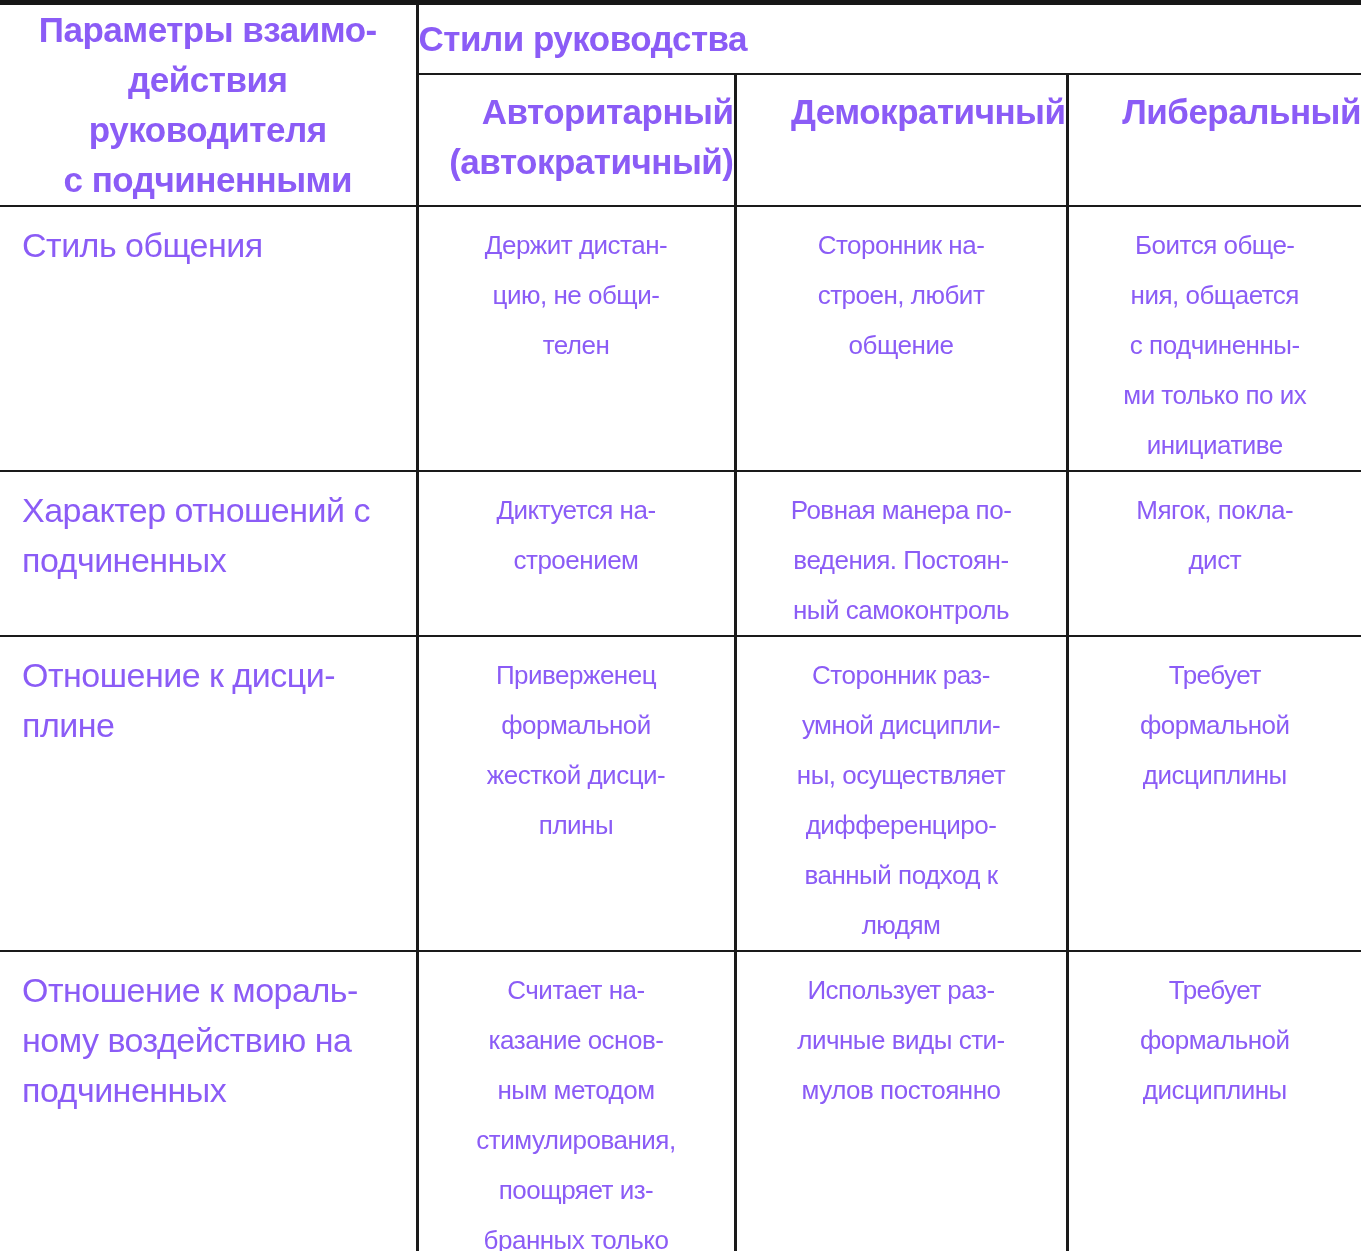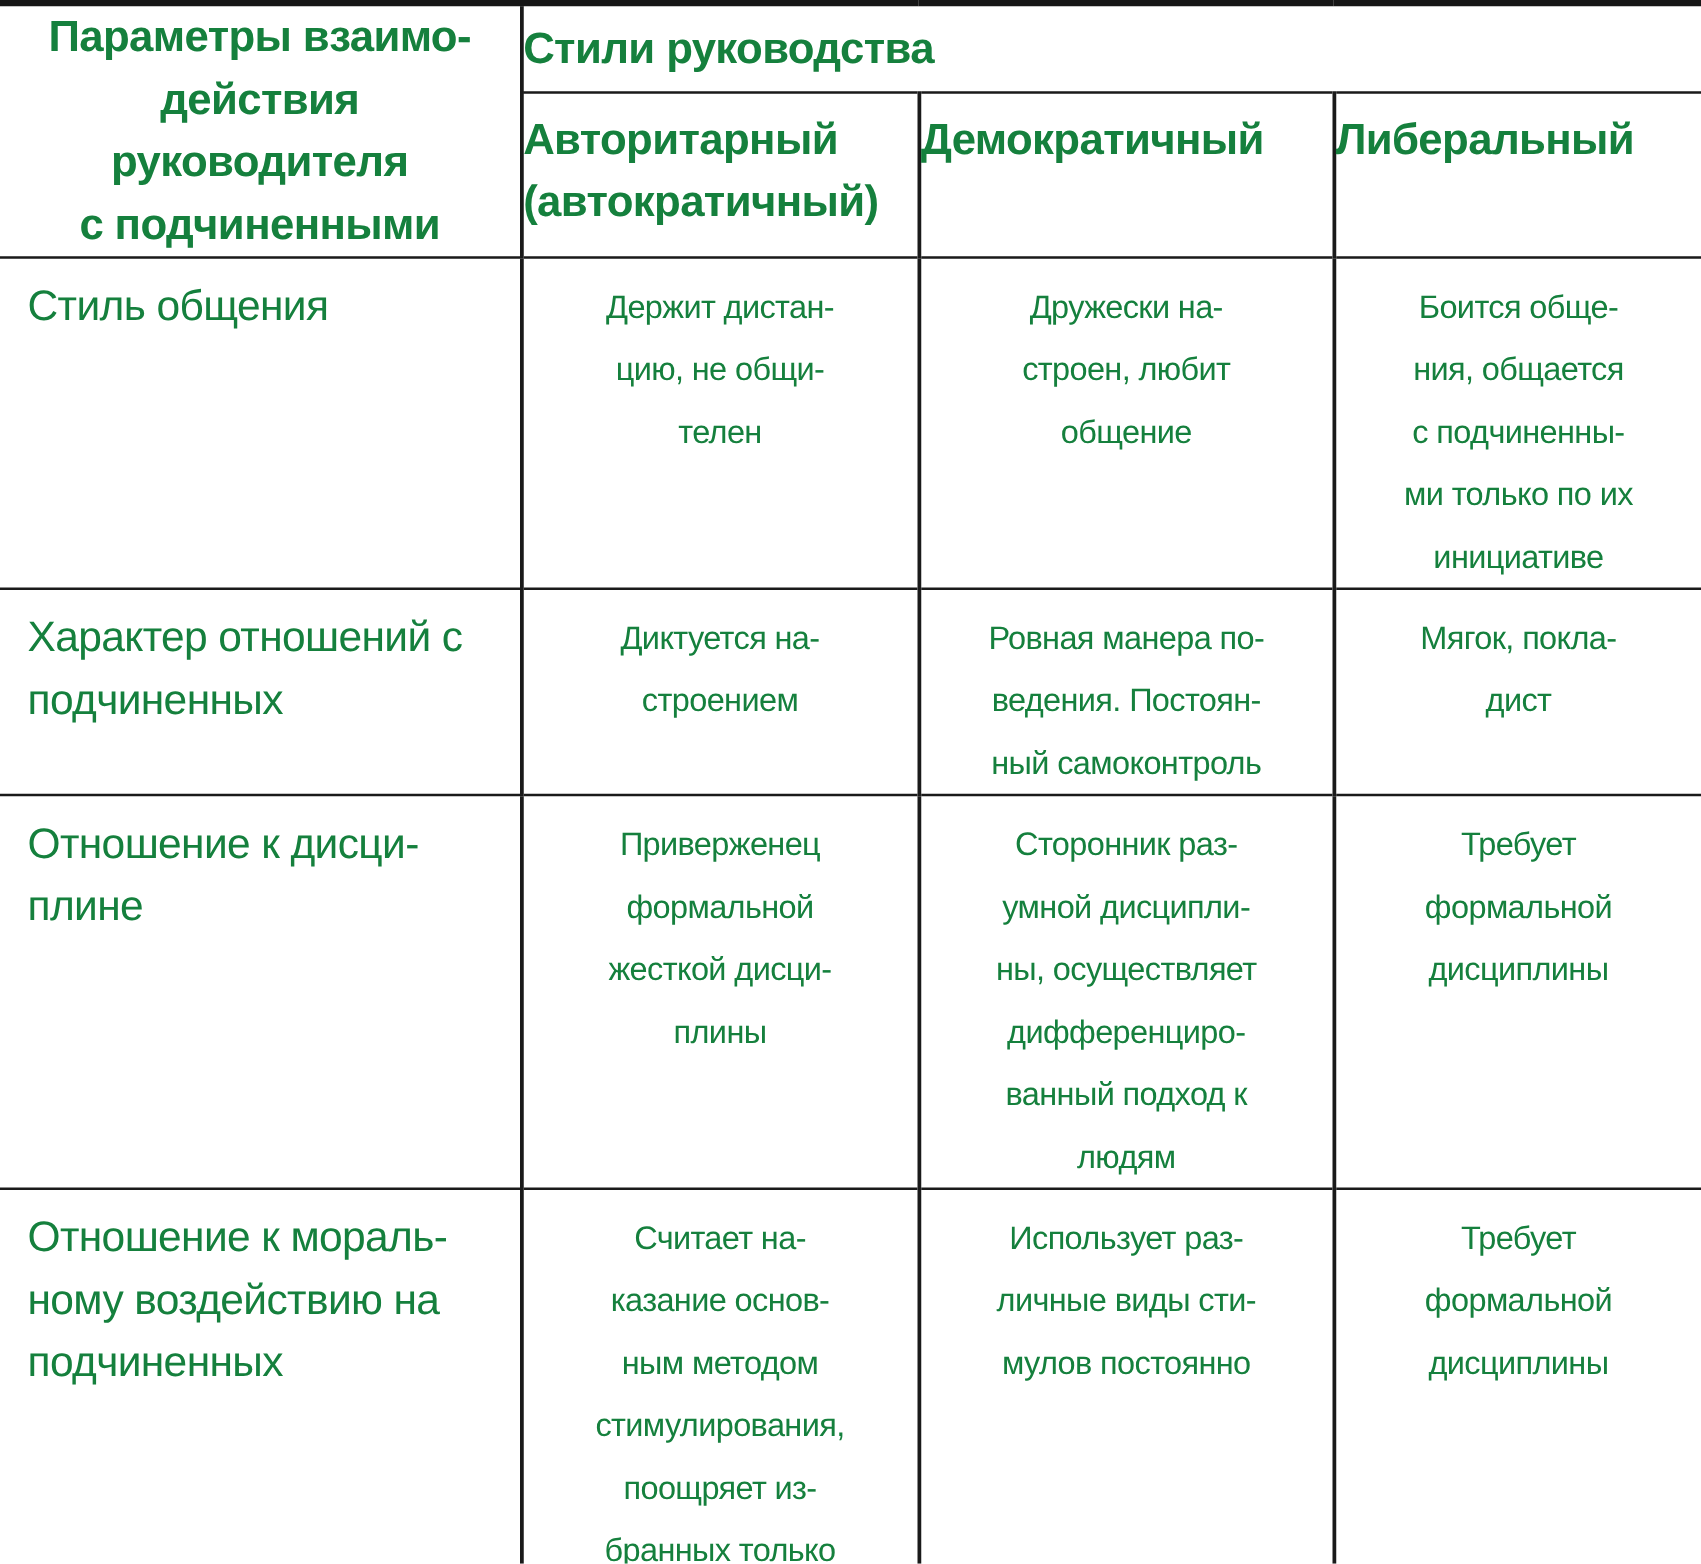--- a/index.html
+++ b/index.html
@@ -4,21 +4,21 @@
 <style>
   html, body {
     margin: 0;
     padding: 0;
     background: #ffffff;
   }
   .page {
     width: 1361px;
     height: 1251px;
     background: #ffffff;
-    color: #15803d;
+    color: #8b5cf6;
     font-family: "Liberation Sans", "DejaVu Sans", sans-serif;
     overflow: hidden;
   }
   table.styles-table {
     width: 1361px;
     height: 1245px;
     border-collapse: collapse;
     table-layout: fixed;
     border-top: 5px solid #161616;
     border-bottom: 5px solid #2e2e2e;
@@ -59,21 +59,21 @@
     font-size: 35px;
     font-weight: bold;
     text-align: left;
     vertical-align: middle;
     line-height: 40px;
   }
   th.style-h {
     font-size: 35px;
     font-weight: bold;
     line-height: 50px;
-    text-align: left;
+    text-align: right;
     padding-top: 12px;
   }
   td.param {
     font-size: 34px;
     line-height: 50px;
     text-align: left;
     padding: 13px 12px 0 22px;
     margin-top: 44px;
   }
   td.val {
@@ -106,21 +106,21 @@
 (автократичный)</th>
         <th class="style-h">Демократичный</th>
         <th class="style-h">Либеральный</th>
       </tr>
 
       <tr class="r1">
         <td class="param">Стиль общения</td>
         <td class="val">Держит дистан-
 цию, не общи-
 телен</td>
-        <td class="val">Дружески на-
+        <td class="val">Сторонник на-
 строен, любит
 общение</td>
         <td class="val">Боится обще-
 ния, общается
 с подчиненны-
 ми только по их
 инициативе</td>
       </tr>
 
       <tr class="r2">

